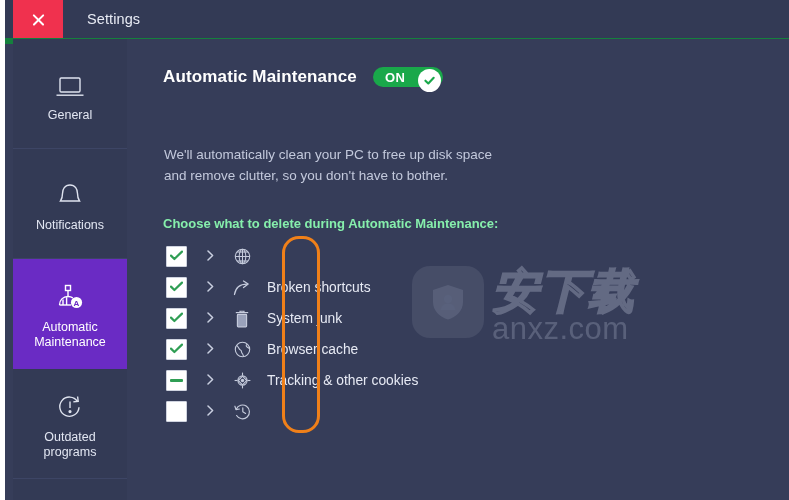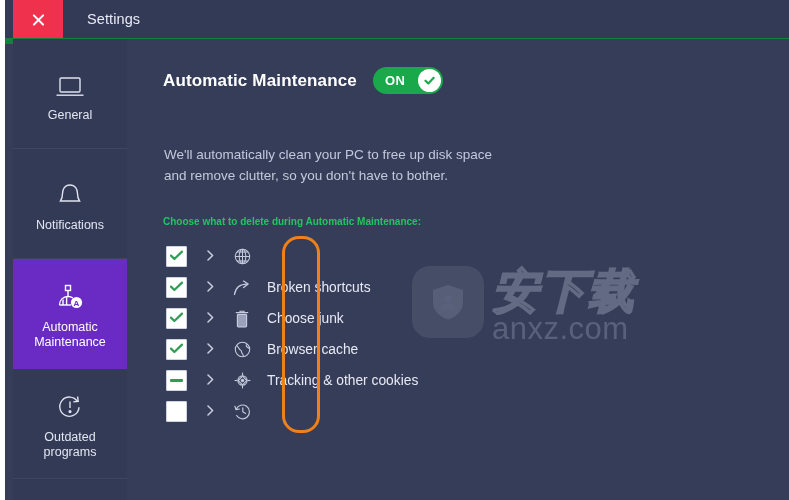--- a/index.html
+++ b/index.html
@@ -133,21 +133,21 @@
   }
   .page-title {
     font-size: 17px;
     font-weight: bold;
     color: #ffffff;
     letter-spacing: .15px;
   }
   .toggle-pill {
     margin-left: 16px;
     width: 70px;
-    height: 27px;
+    height: 20px;
     border-radius: 14px;
     background: #19a84a;
     display: flex;
     align-items: center;
     cursor: pointer;
     position: relative;
   }
   .toggle-pill .tp-label {
     color: #ffffff;
     font-size: 13px;
@@ -173,23 +173,23 @@
     top: 105px;
     font-size: 13.5px;
     line-height: 21px;
     color: #c3c9dc;
     width: 420px;
   }
   .section-heading {
     position: absolute;
     left: 36px;
     top: 177px;
-    font-size: 10px;
+    font-size: 13px;
     font-weight: bold;
-    color: #22c55e;
+    color: #86efac;
   }
 
   
   .option-list {
     position: absolute;
     left: 32px;
     top: 202px;
     width: 460px;
   }
   .option-row {
@@ -464,21 +464,21 @@
               <polyline points="1,1 5.6,5.5 1,10"></polyline>
             </svg>
           </span>
           <span class="row-icon">
             <svg width="14" height="18" viewBox="0 0 14 18" fill="none" stroke="#c6ccdd" stroke-width="1.15">
               <line x1="0.8" y1="2.6" x2="13.2" y2="2.6"></line>
               <path d="M5 2.6 V1.2 H9 V2.6"></path>
               <rect x="2.4" y="4.4" width="9.2" height="12.4" rx="0.8" fill="#9aa2bb" stroke="#c6ccdd"></rect>
             </svg>
           </span>
-          <span class="row-label">Choose junk</span>
+          <span class="row-label">System junk</span>
         </div>
 
         <div class="option-row">
           <span class="cbox">
             <svg class="tick" viewBox="0 0 13 11" fill="none" stroke="#2f9e54" stroke-width="2.2" stroke-linecap="round" stroke-linejoin="round">
               <polyline points="1,5.6 4.4,9 12,1.6"></polyline>
             </svg>
           </span>
           <span class="chev">
             <svg width="7" height="11" viewBox="0 0 7 11" fill="none" stroke="#c9cfe0" stroke-width="1.5" stroke-linecap="round" stroke-linejoin="round">

